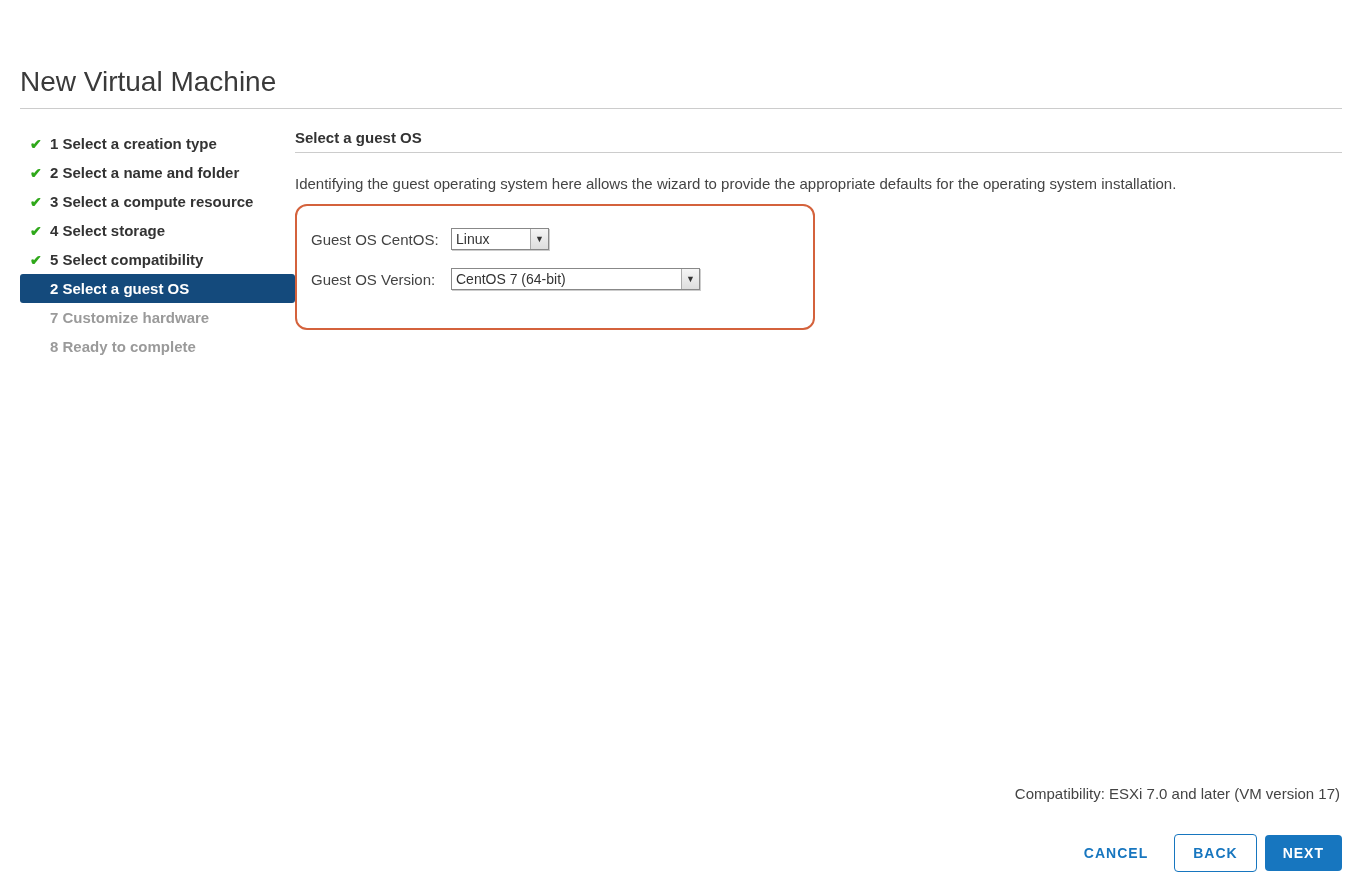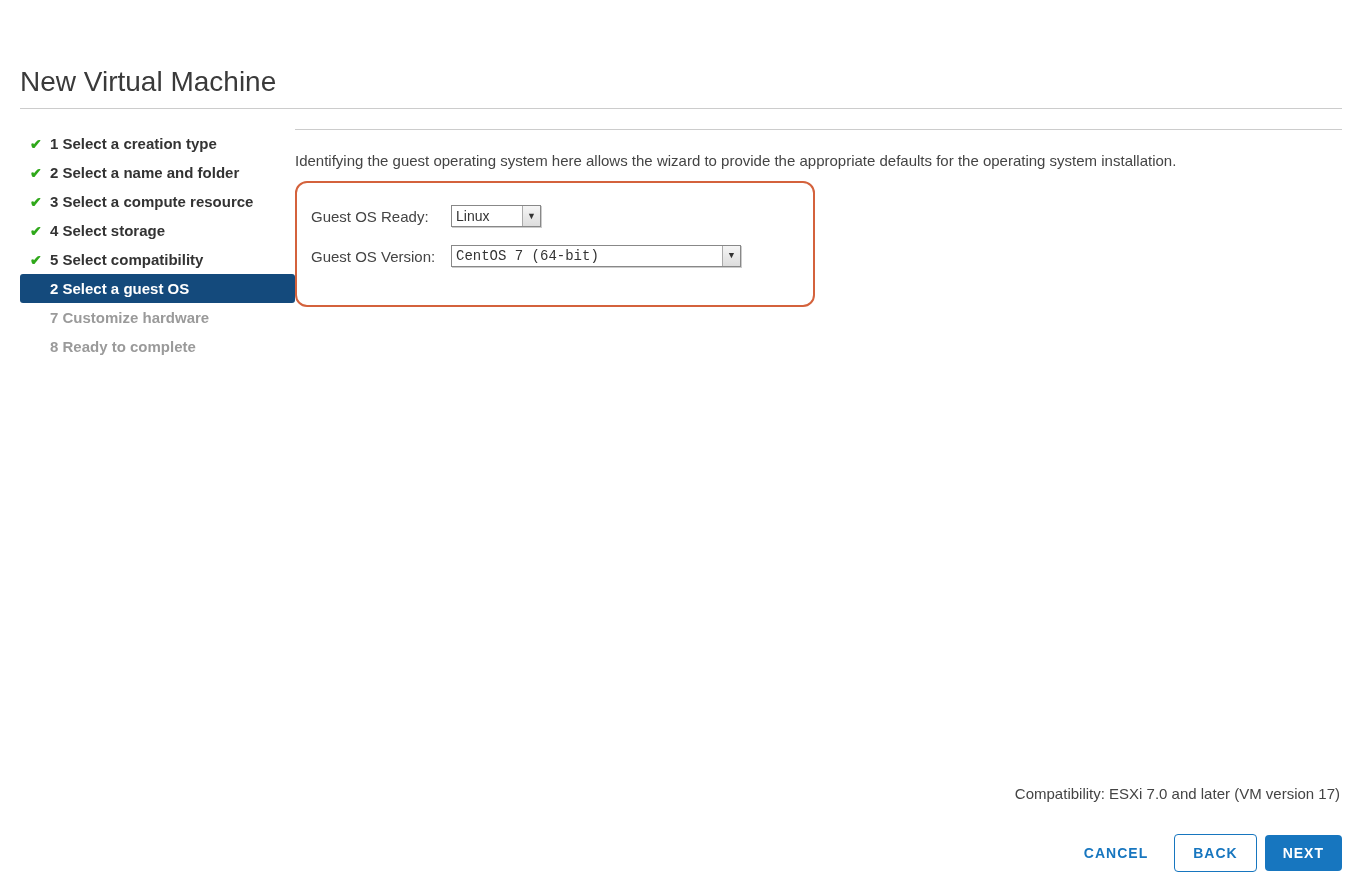--- a/index.html
+++ b/index.html
@@ -119,26 +119,25 @@
       background: #fff;
       box-shadow: 1px 1px 0 rgba(0,0,0,0.2);
       display: flex;
       align-items: center;
       height: 22px;
       padding: 0 0 0 4px;
       font-size: 14px;
       cursor: pointer;
     }
     .select-small {
-      width: 90px;
+      width: 98px;
       justify-content: flex-end;
     }
     .select-large {
-      width: 290px;
-      font-family: Liberation Mono, monospace;
+      width: 249px;
     }
     .select-text {
       flex: 1;
       color: #333;
     }
     .select-arrow {
       width: 18px;
       height: 100%;
       background: linear-gradient(#f5f5f5, #ddd);
       border-left: 1px solid #aaa;
@@ -223,26 +222,27 @@
       <span class="check-icon">✔</span>
       <span class="step-label">7 Customize hardware</span>
     </div>
     <div class="step pending">
       <span class="check-icon">✔</span>
       <span class="step-label">8 Ready to complete</span>
     </div>
   </div>
 
   <div class="main">
+    <div class="main-title">Select a guest OS</div>
     <hr class="hr-main">
     <div class="main-description">Identifying the guest operating system here allows the wizard to provide the appropriate defaults for the operating system installation.</div>
 
     <div class="highlight-box">
       <div class="form-row">
-        <span class="form-label">Guest OS Ready:</span>
+        <span class="form-label">Guest OS CentOS:</span>
         <div class="select-wrap select-small">
           <span class="select-text">Linux</span>
           <span class="select-arrow">▼</span>
         </div>
       </div>
       <div class="form-row">
         <span class="form-label">Guest OS Version:</span>
         <div class="select-wrap select-large">
           <span class="select-text">CentOS 7 (64-bit)</span>
           <span class="select-arrow">▼</span>

